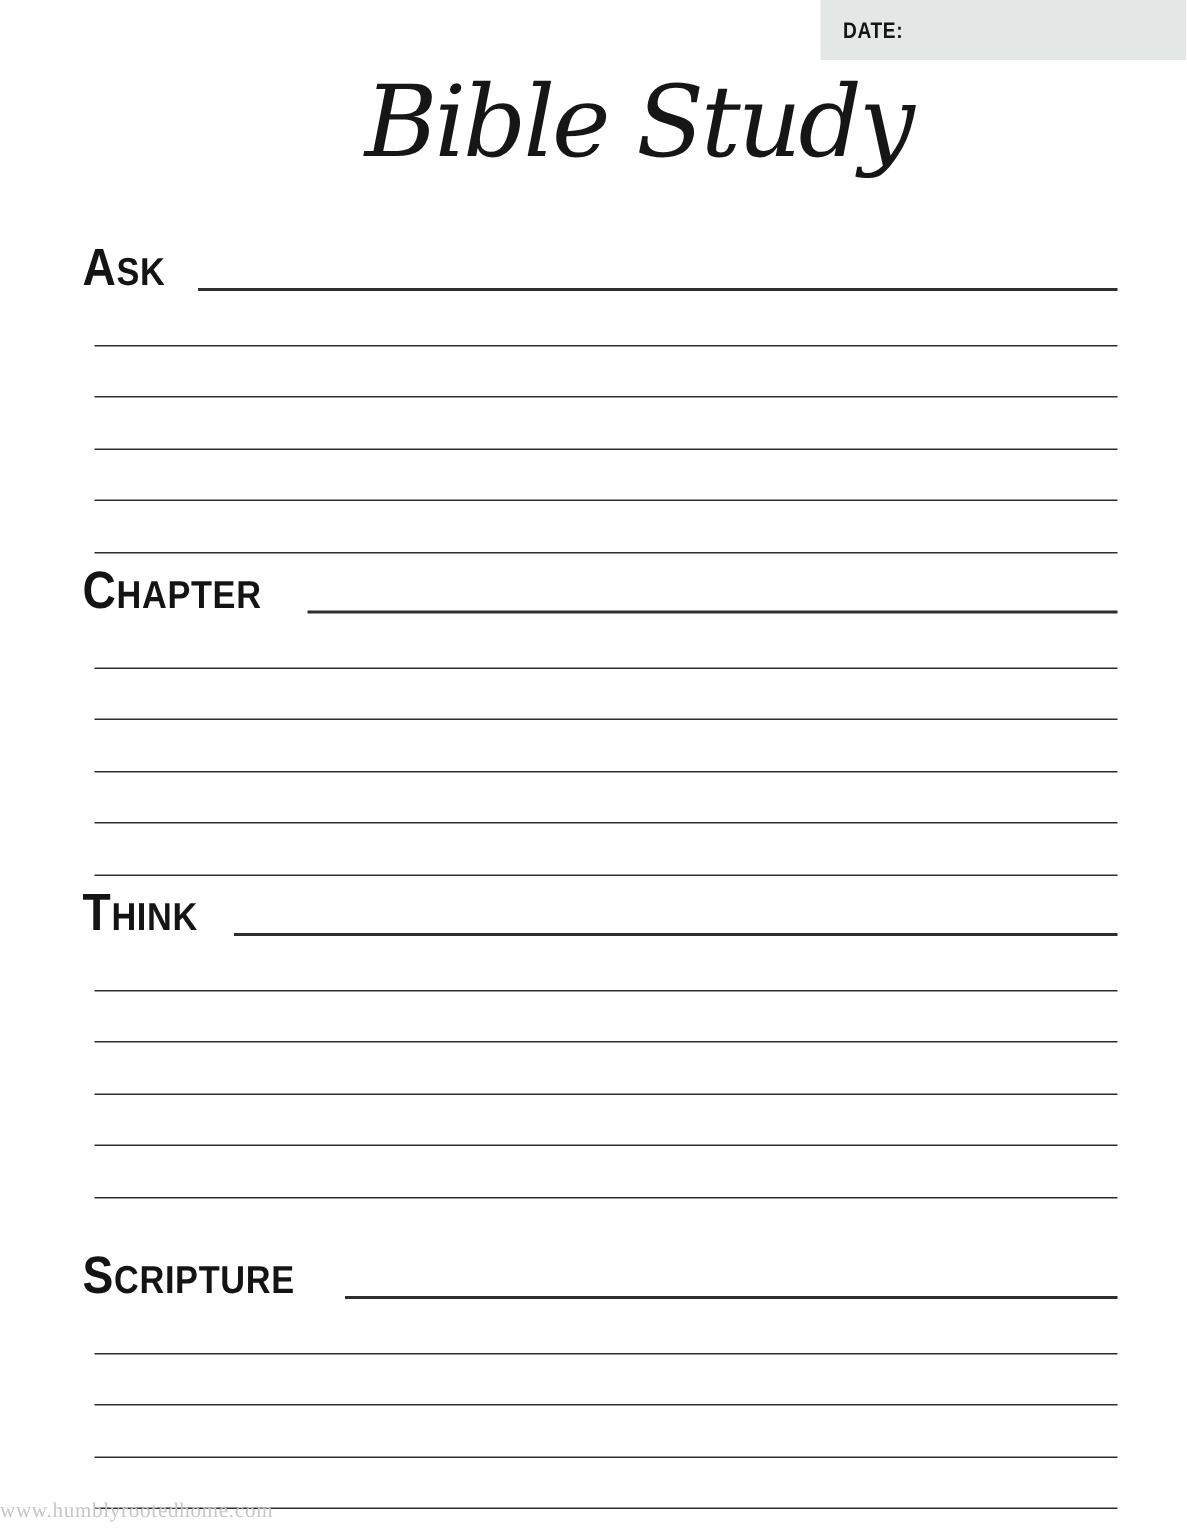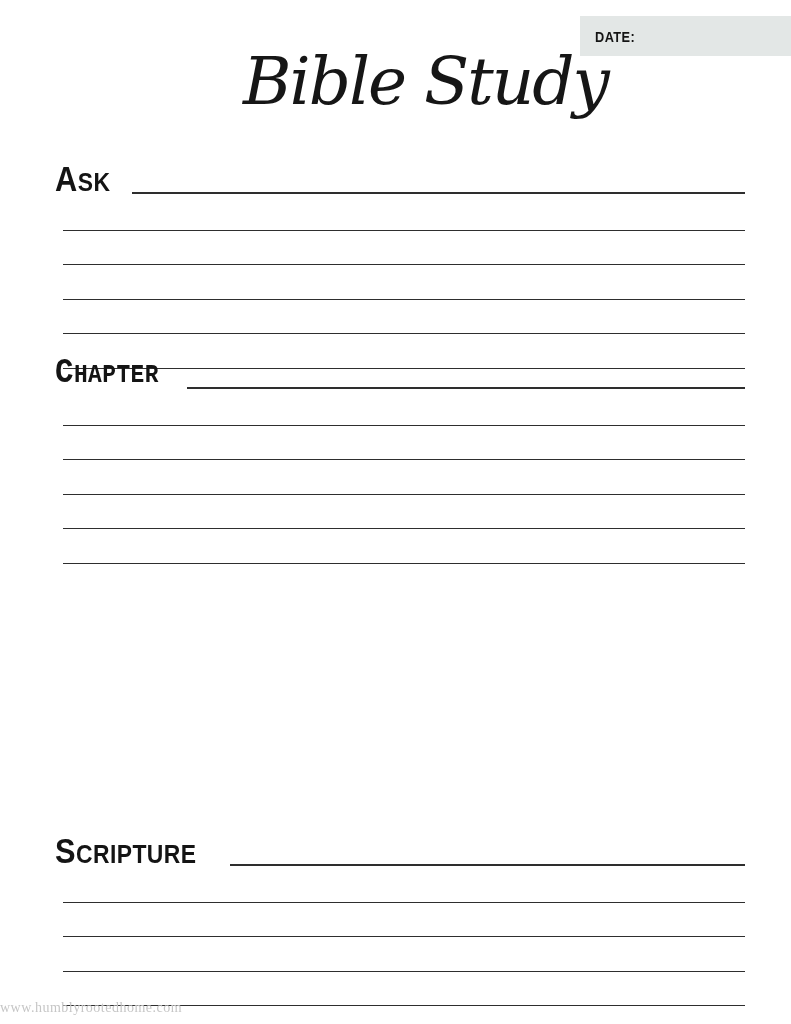--- a/index.html
+++ b/index.html
@@ -11,26 +11,25 @@
     background: #ffffff;
     font-family: "Liberation Sans", sans-serif;
     overflow: hidden;
   }
 
   
   .date-box {
     position: absolute;
     top: 0;
     right: 0;
-    width: 211px;
+    width: 244px;
     height: 40px;
     background: #e3e7e6;
     display: flex;
     align-items: center;
-    margin-top: 16px;
   }
   .date-label {
     margin-left: 15px;
     font-weight: 700;
     font-size: 15px;
     letter-spacing: 0.5px;
     color: #141414;
     transform: scaleX(0.85);
     transform-origin: left center;
   }
@@ -53,21 +52,21 @@
     padding-left: 30px;
   }
 
   
   .sec {
     position: absolute;
     left: 55px;
     width: 690px; 
   }
   .sec-ask       { top: 140px; }
-  .sec-chapter   { top: 335px; font-family: Liberation Mono, monospace; }
+  .sec-chapter   { top: 355px; }
   .sec-think     { top: 570px; }
   .sec-scripture { top: 812px; }
 
   .heading-row {
     display: flex;
     align-items: flex-end;
     height: 40px;
     margin-top: 16px;
   }
   .heading {
@@ -142,20 +141,33 @@
     </div>
     <div class="lines">
         <div class="rule-line"></div>
         <div class="rule-line"></div>
         <div class="rule-line"></div>
         <div class="rule-line"></div>
         <div class="rule-line"></div>
       </div>
   </section>
 
+  <section class="sec sec-think">
+    <div class="heading-row">
+      <span class="heading">Think</span>
+      <span class="heading-line"></span>
+    </div>
+    <div class="lines">
+        <div class="rule-line"></div>
+        <div class="rule-line"></div>
+        <div class="rule-line"></div>
+        <div class="rule-line"></div>
+        <div class="rule-line"></div>
+      </div>
+  </section>
 
   <section class="sec sec-scripture">
     <div class="heading-row">
       <span class="heading">Scripture</span>
       <span class="heading-line"></span>
     </div>
     <div class="lines">
         <div class="rule-line"></div>
         <div class="rule-line"></div>
         <div class="rule-line"></div>

